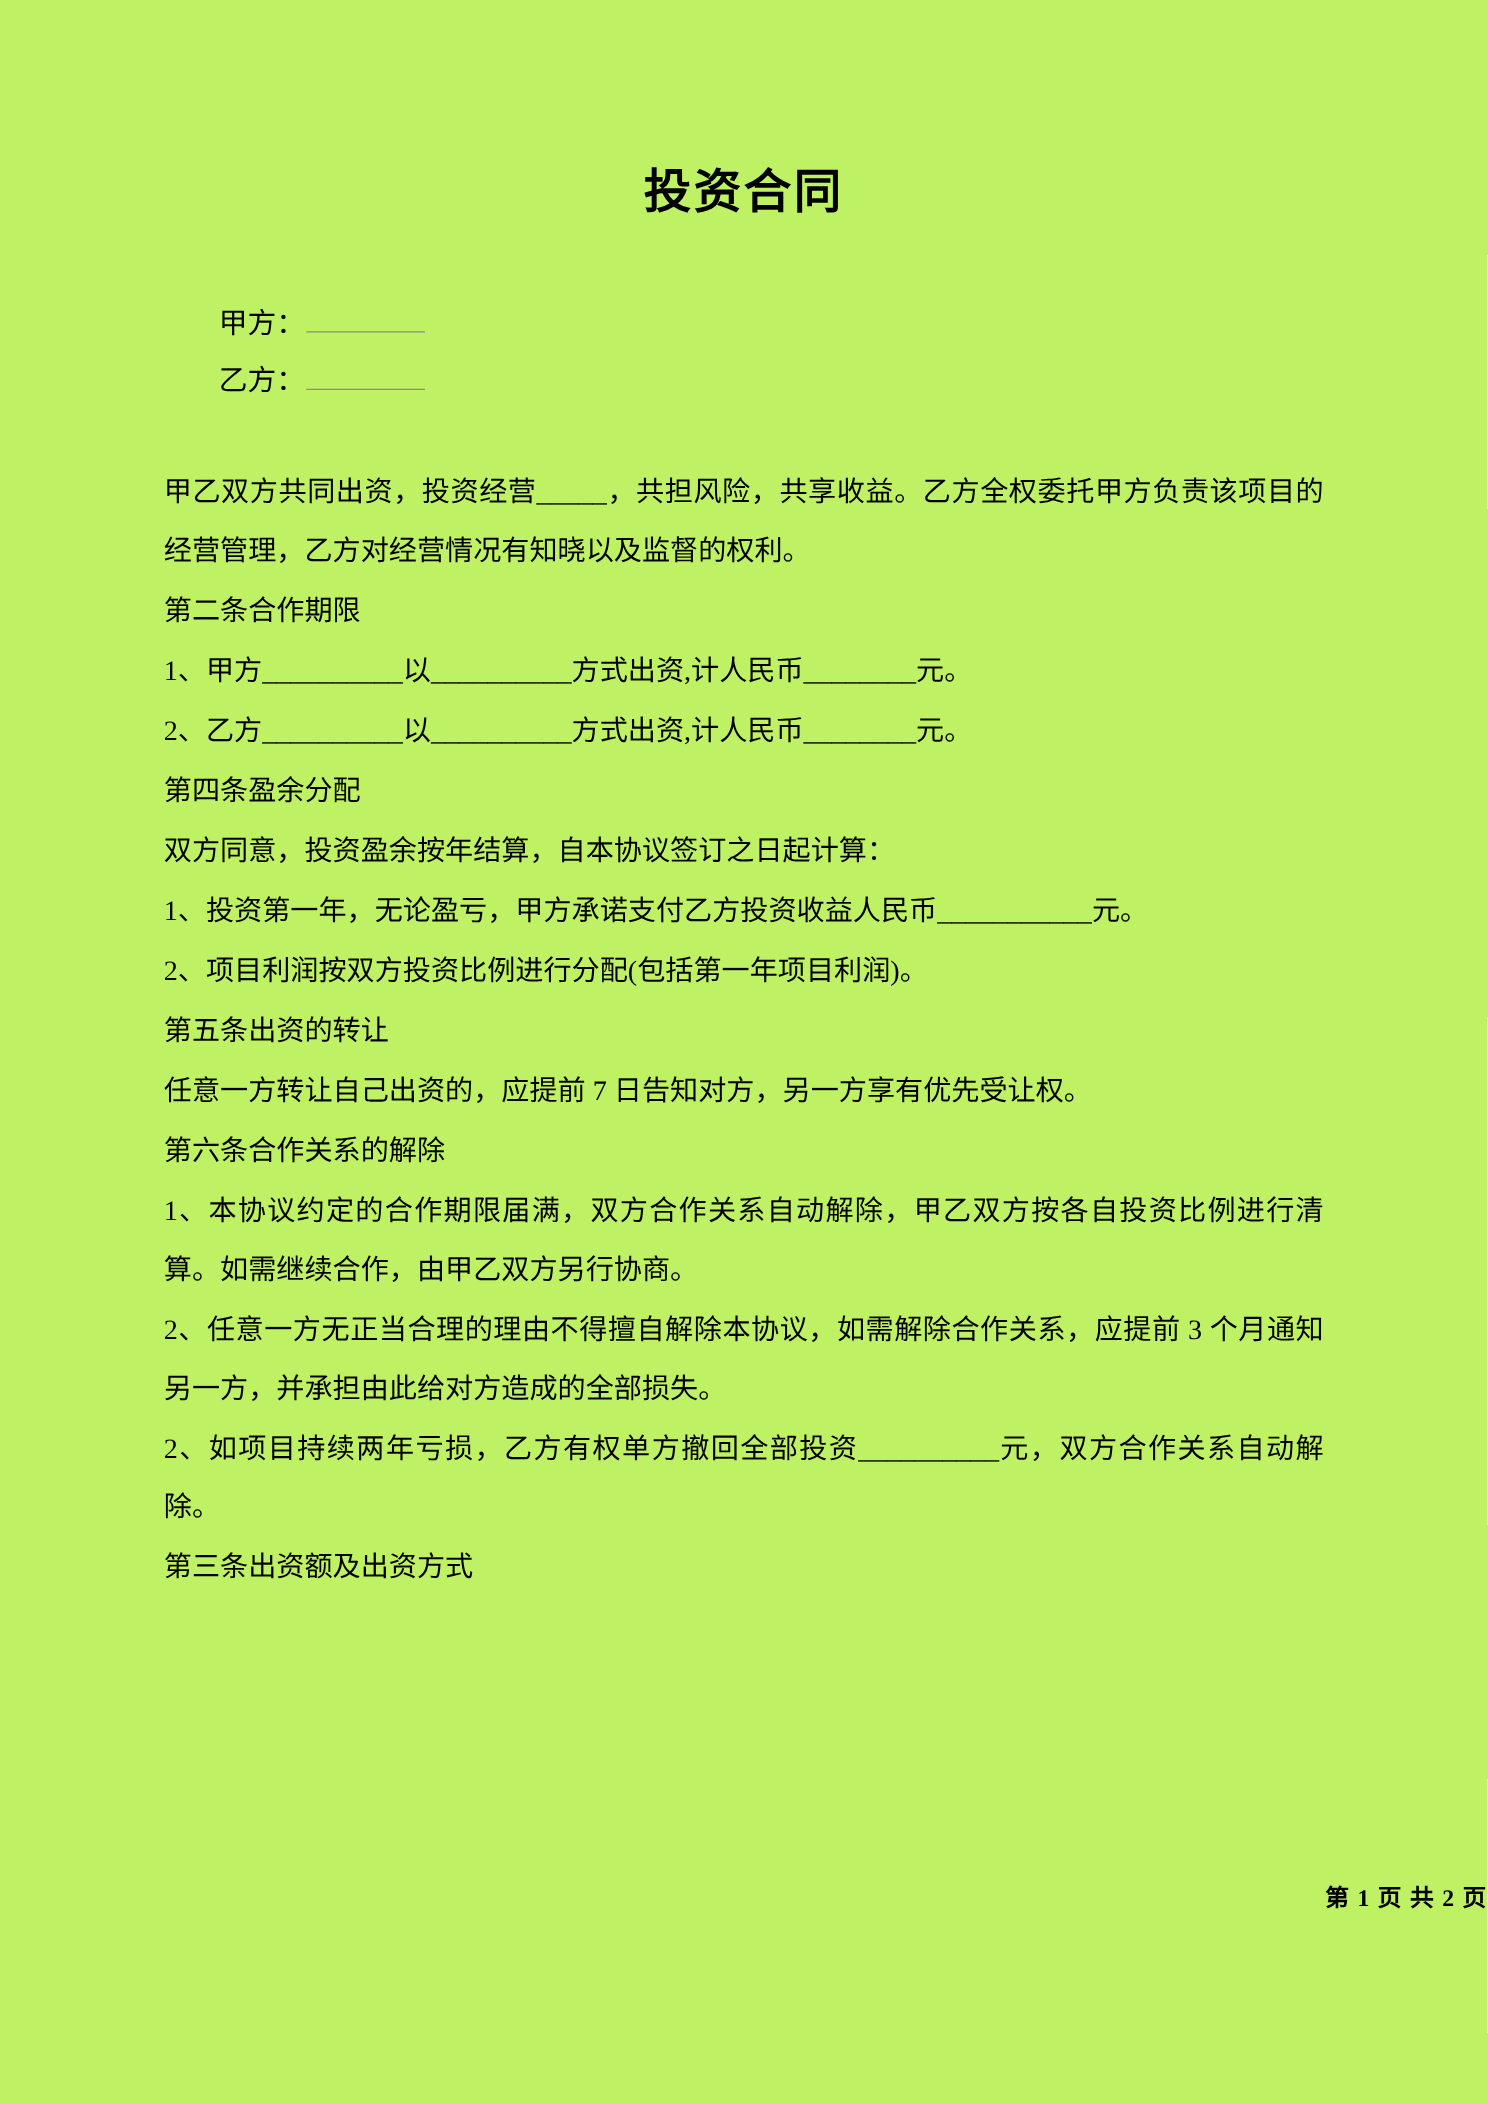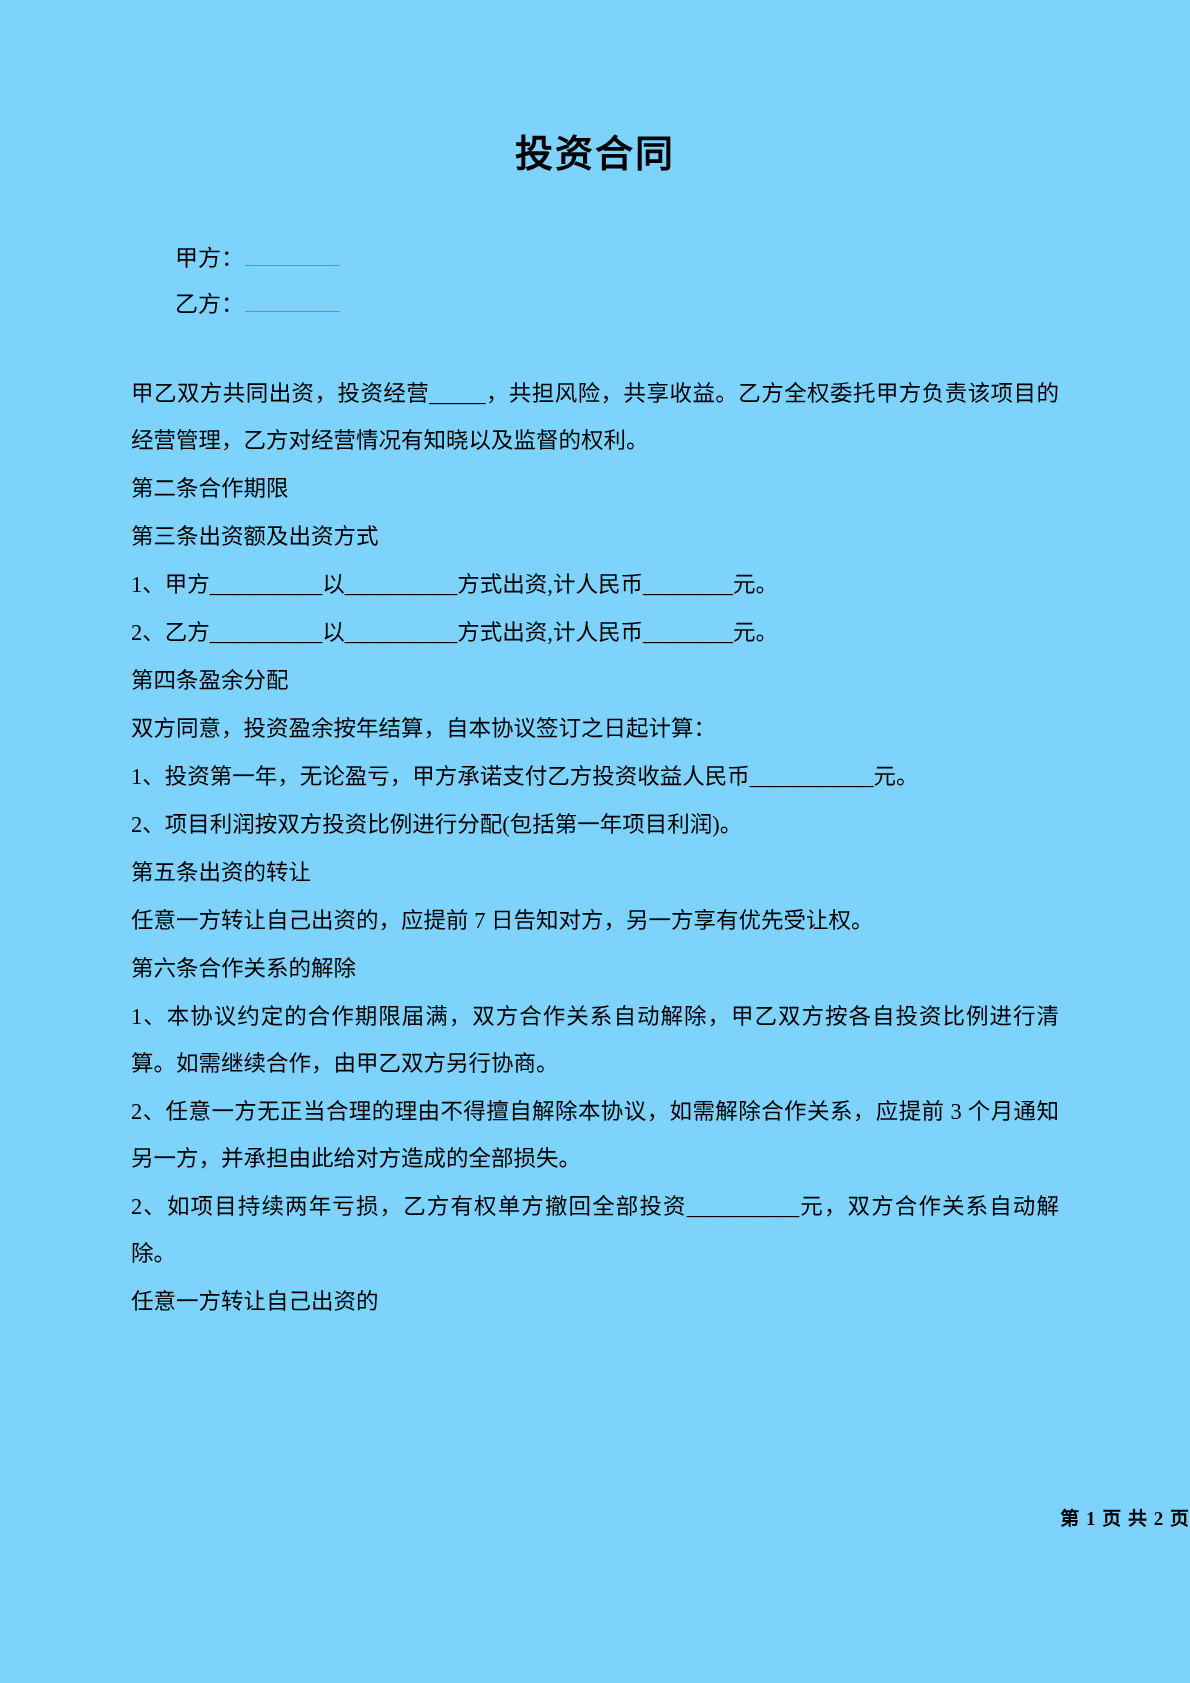--- a/index.html
+++ b/index.html
@@ -10,21 +10,21 @@
   }
   body {
     font-family: "Liberation Serif", "DejaVu Serif", serif;
     color: #000000;
   }
   .page {
     position: relative;
     width: 1190px;
     height: 1683px;
     margin: 0 auto;
-    background: #7dd3fc;
+    background: #bef264;
     box-sizing: border-box;
     overflow: hidden;
   }
   .content {
     position: absolute;
     left: 131px;
     top: 0;
     width: 928px;
   }
 
@@ -113,37 +113,36 @@
       </div>
     </div>
 
     <div class="body-block">
 
 
       <p class="para">甲乙双方共同出资，投资经营_____，共担风险，共享收益。乙方全权委托甲方负责该项目的经营管理，乙方对经营情况有知晓以及监督的权利。</p>
 
       <p class="heading-para">第二条合作期限</p>
 
-      <p class="heading-para">第三条出资额及出资方式</p>
       <p class="para nowrap">1、甲方__________以__________方式出资,计人民币________元。</p>
       <p class="para nowrap">2、乙方__________以__________方式出资,计人民币________元。</p>
 
       <p class="heading-para">第四条盈余分配</p>
       <p class="para nowrap">双方同意，投资盈余按年结算，自本协议签订之日起计算：</p>
       <p class="para nowrap">1、投资第一年，无论盈亏，甲方承诺支付乙方投资收益人民币___________元。</p>
       <p class="para nowrap">2、项目利润按双方投资比例进行分配(包括第一年项目利润)。</p>
 
       <p class="heading-para">第五条出资的转让</p>
       <p class="para nowrap">任意一方转让自己出资的，应提前 7 日告知对方，另一方享有优先受让权。</p>
 
       <p class="heading-para">第六条合作关系的解除</p>
       <p class="para">1、本协议约定的合作期限届满，双方合作关系自动解除，甲乙双方按各自投资比例进行清算。如需继续合作，由甲乙双方另行协商。</p>
       <p class="para">2、任意一方无正当合理的理由不得擅自解除本协议，如需解除合作关系，应提前 3 个月通知另一方，并承担由此给对方造成的全部损失。</p>
       <p class="para">2、如项目持续两年亏损，乙方有权单方撤回全部投资__________元，双方合作关系自动解除。</p>
 
-      <p class="heading-para">任意一方转让自己出资的</p>
+      <p class="heading-para">第三条出资额及出资方式</p>
 
     </div>
   </div>
 
   <div class="footer">第 1 页 共 2 页</div>
 
 </div>
 
 </body></html>

